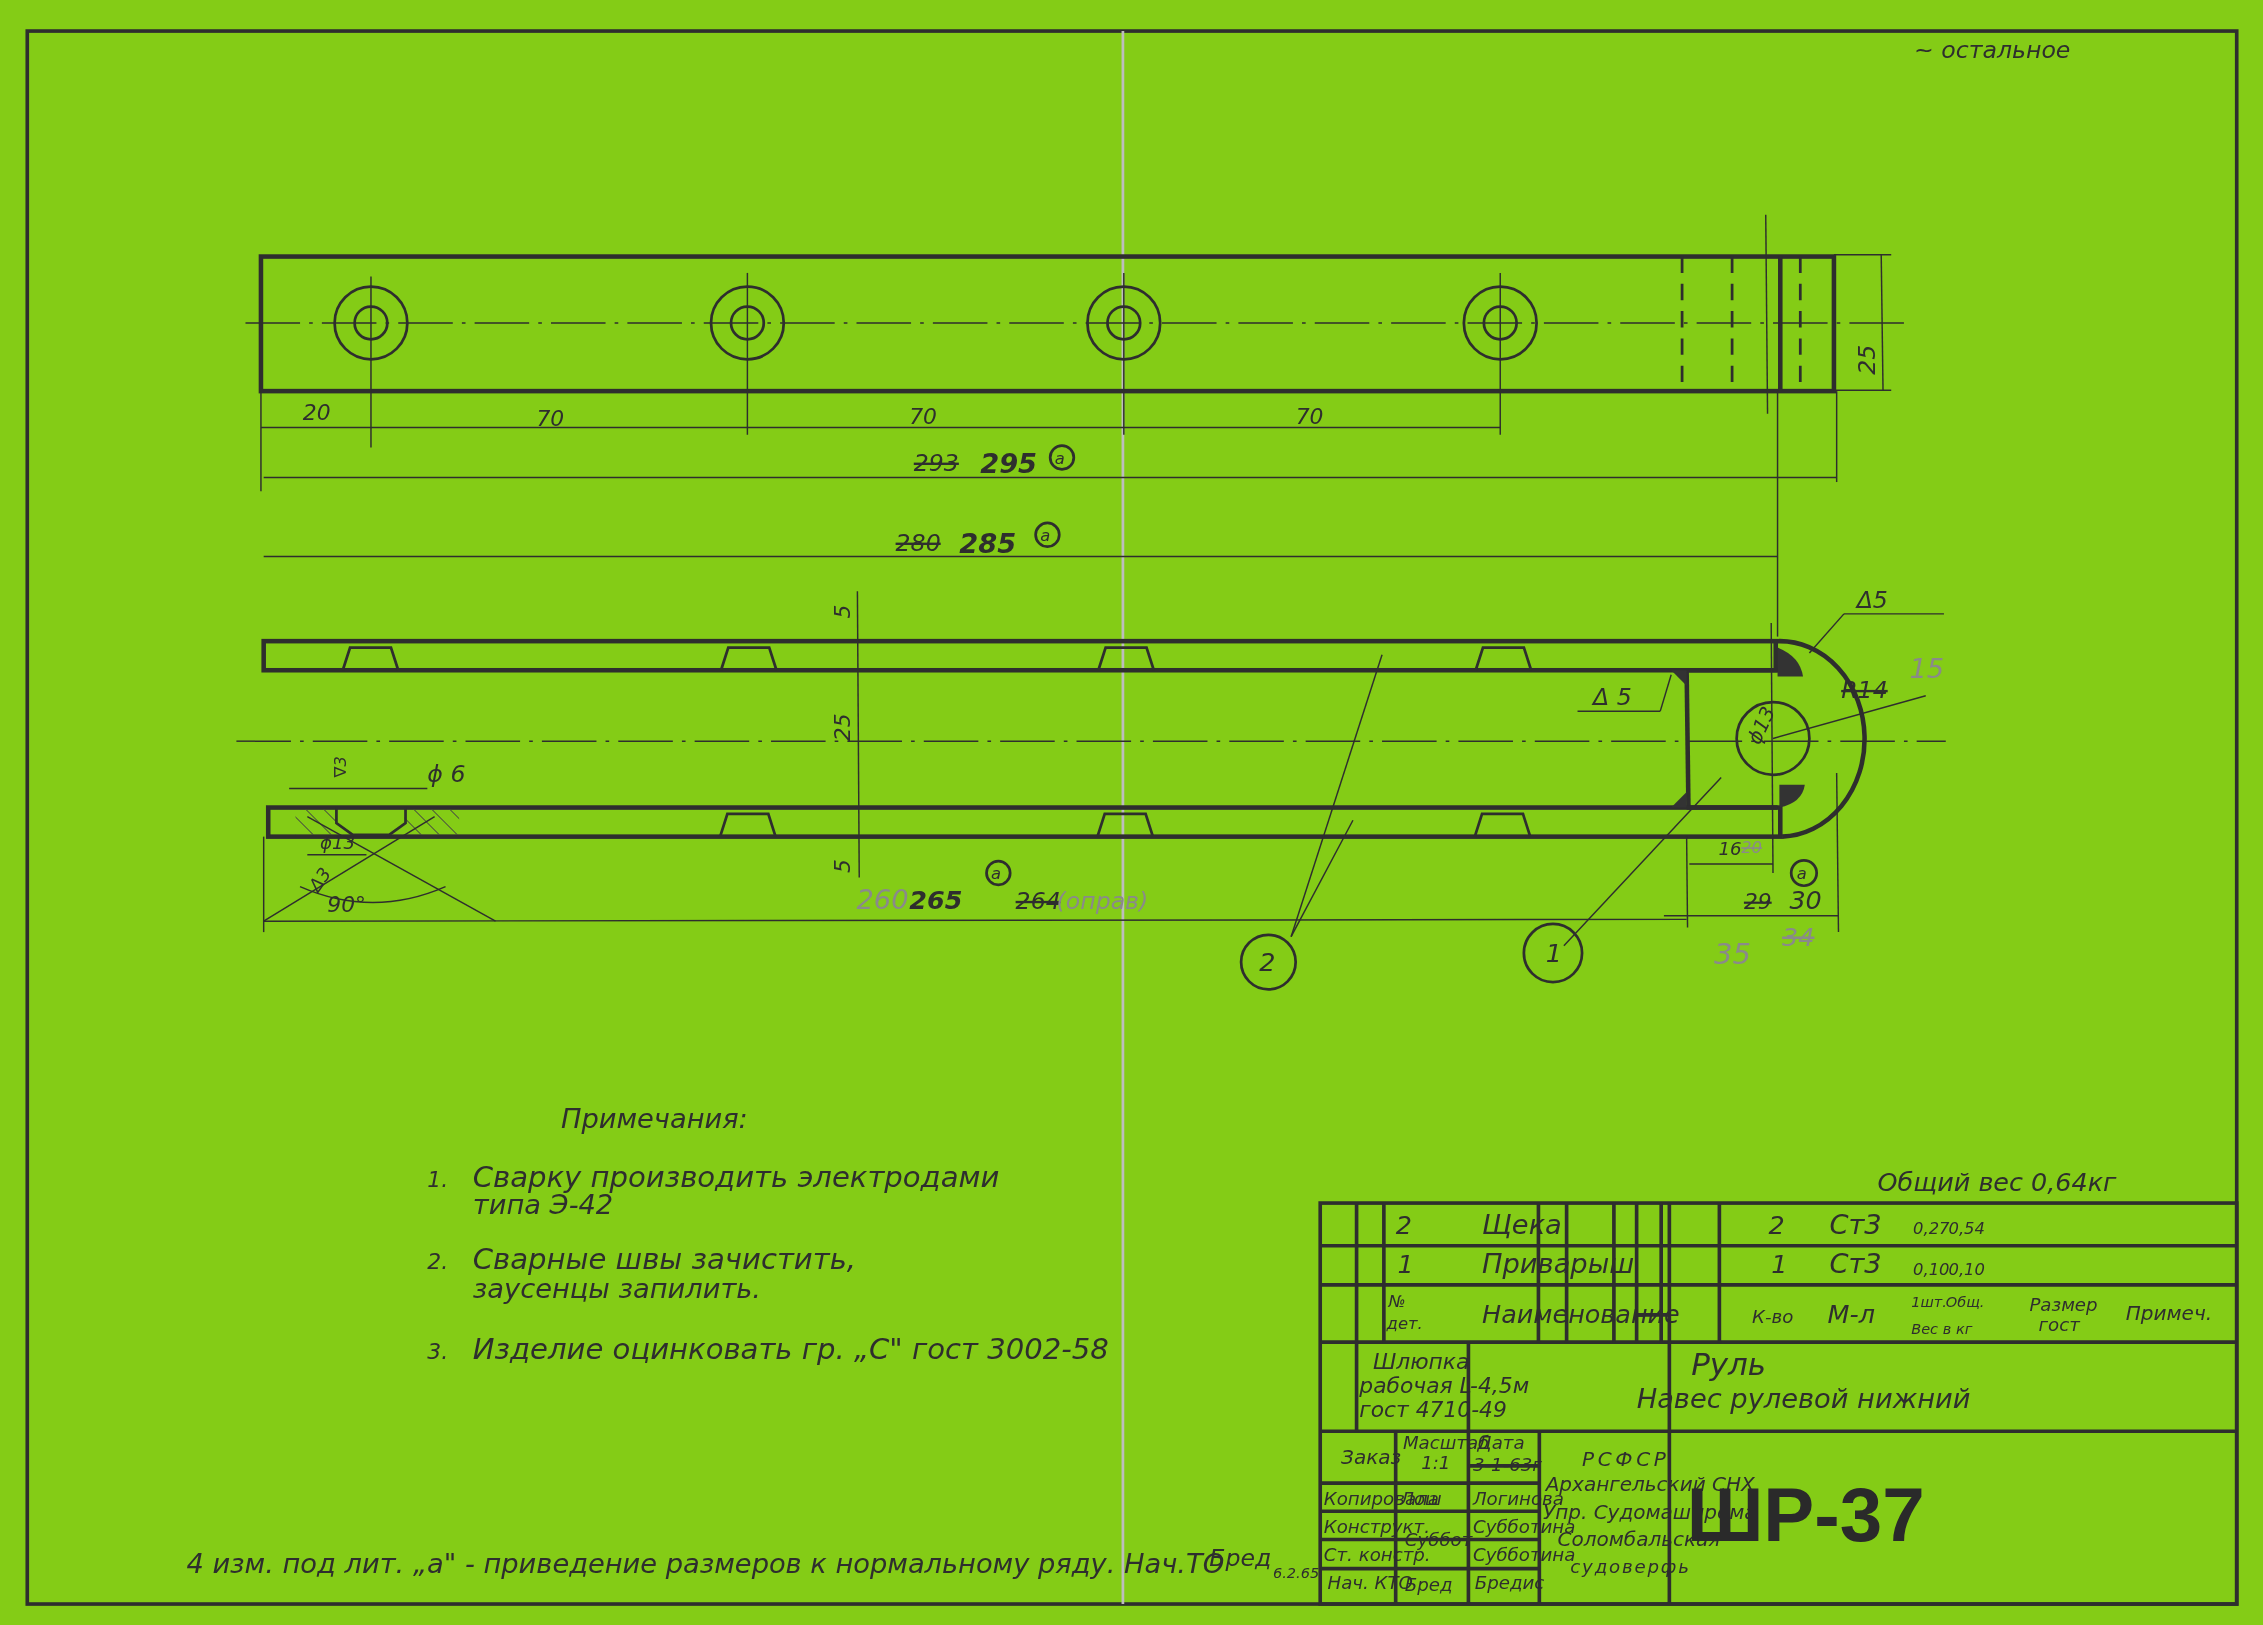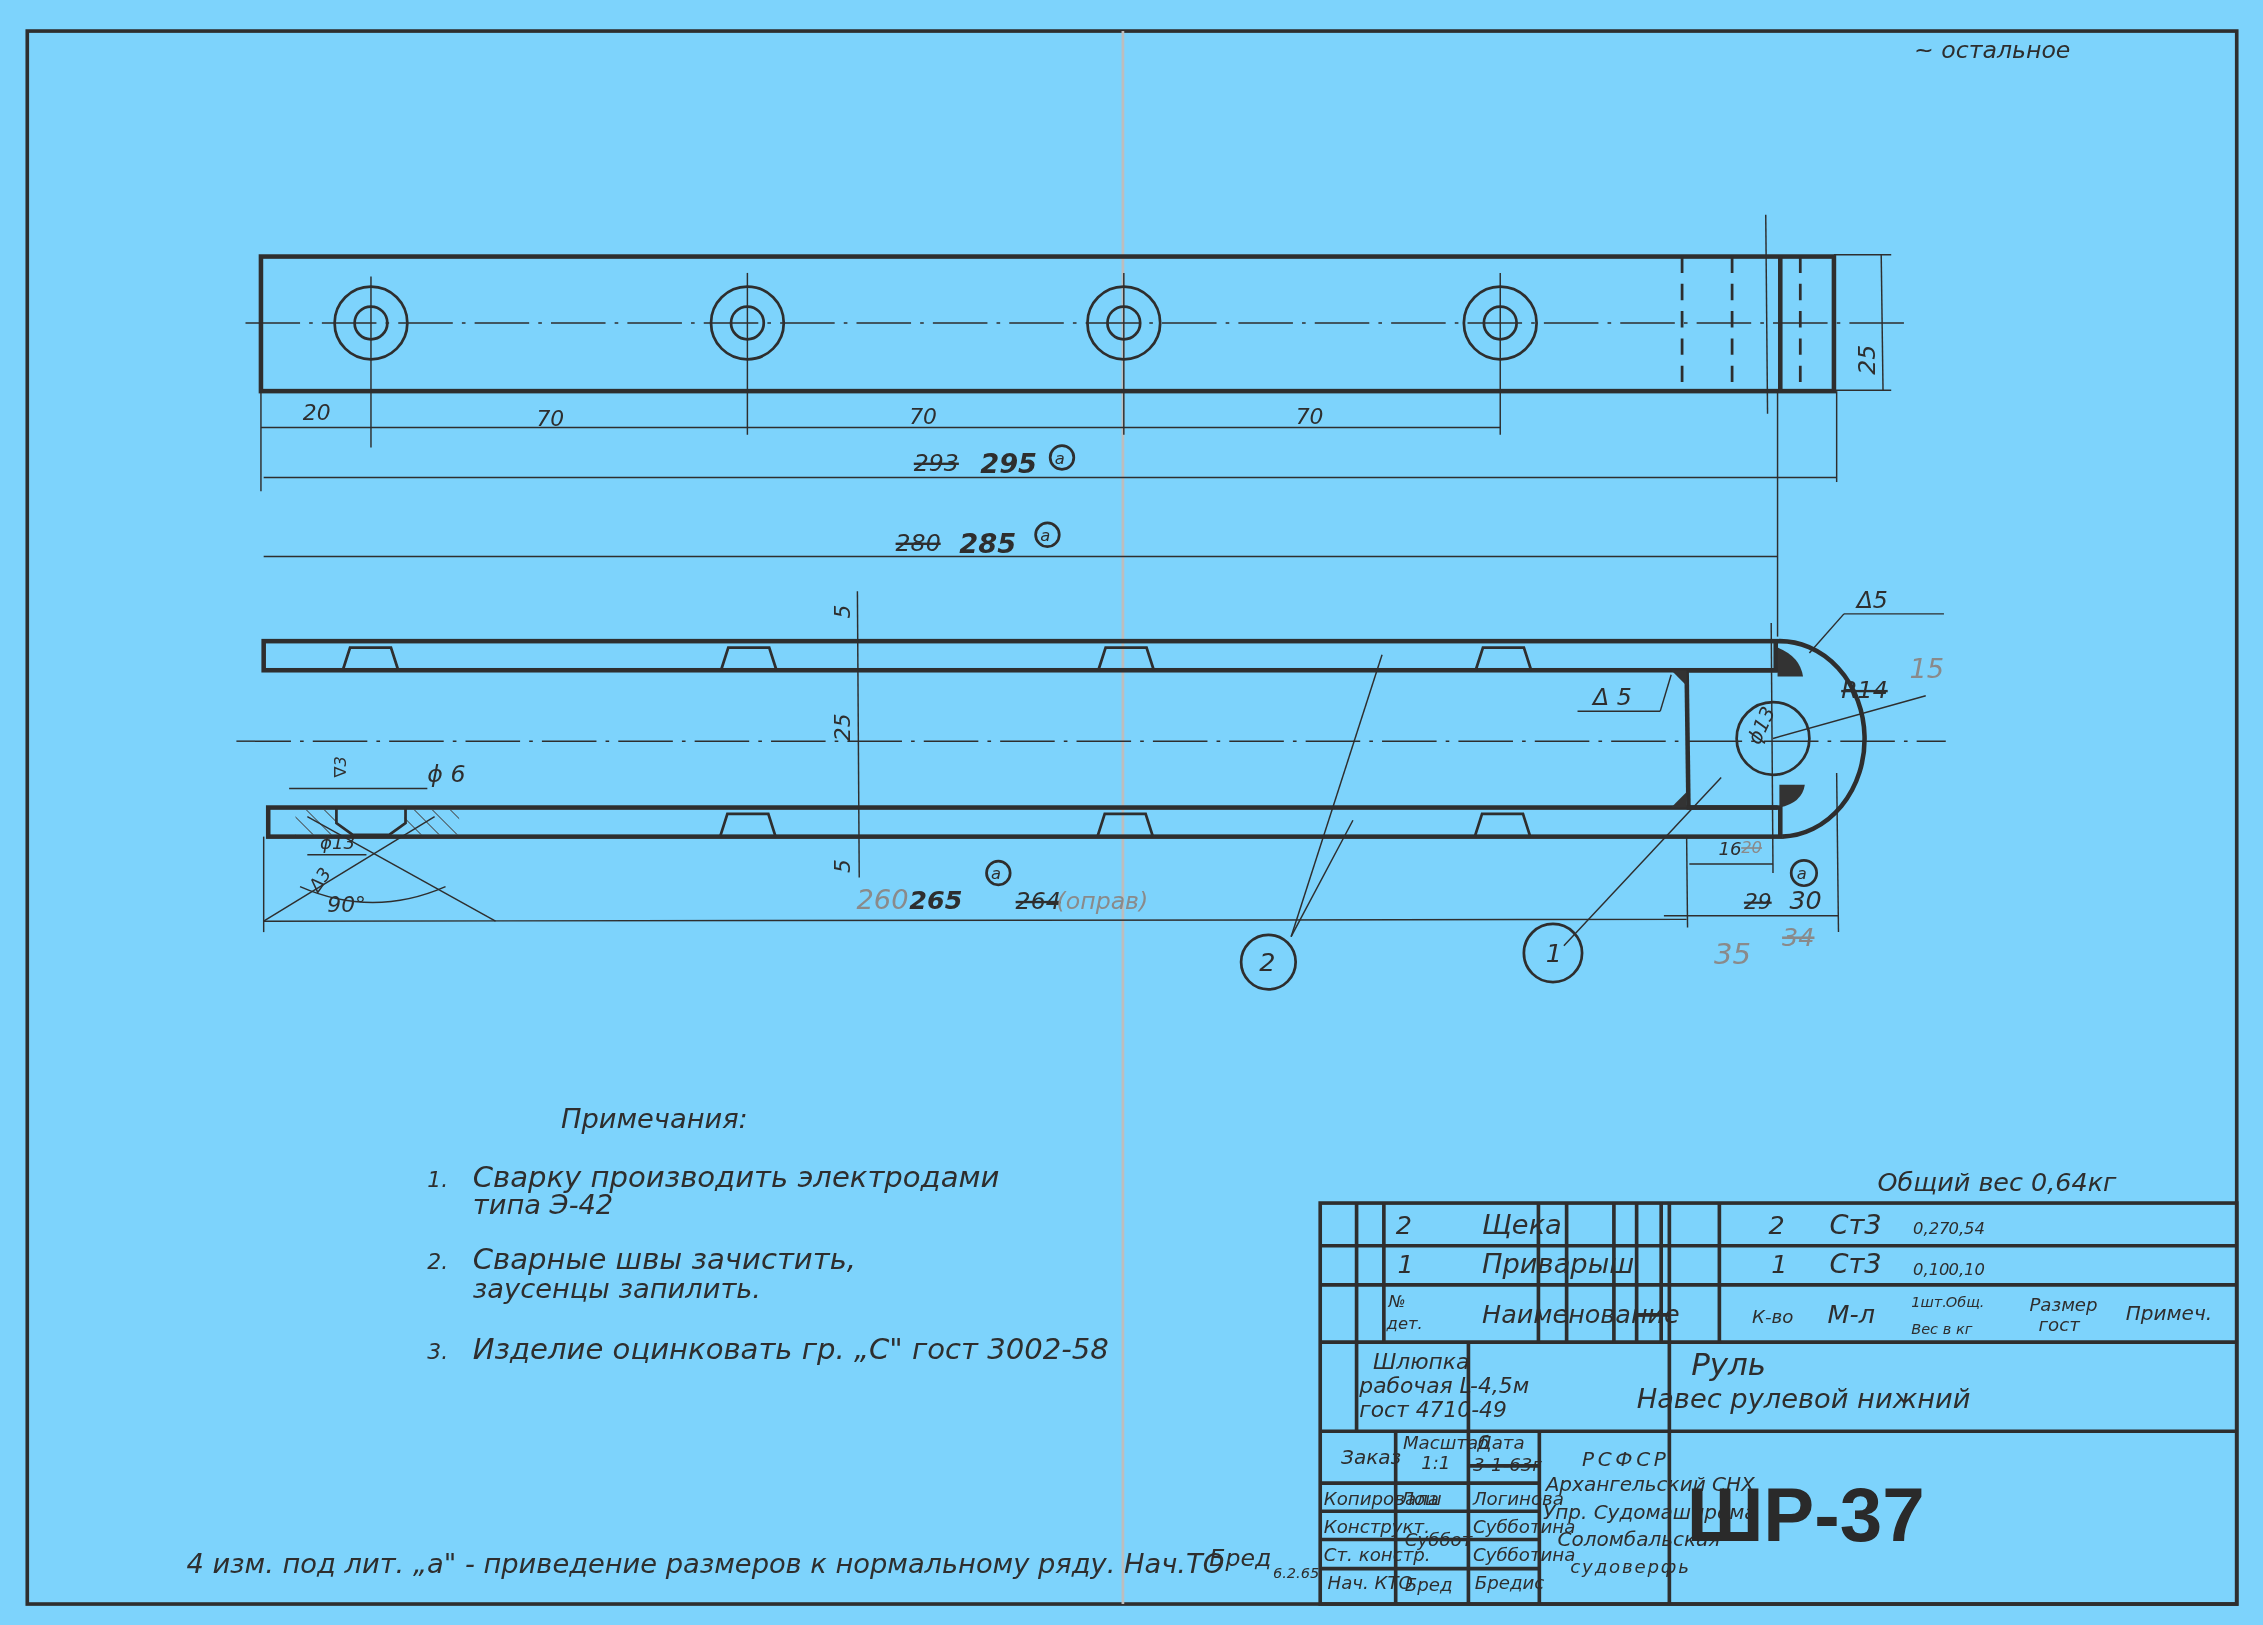--- a/index.html
+++ b/index.html
@@ -3,21 +3,21 @@
   <meta charset="utf-8">
   <style>
     html, body { margin: 0; padding: 0; }
     body {
       width: 2264px; height: 1626px; overflow: hidden;
       background: #c9c9c9;
       font-family: "DejaVu Sans", sans-serif;
     }
     #sheet {
       position: absolute; left: 0; top: 0; width: 2264px; height: 1626px;
-      background: #7dd3fc;
+      background: #84cc16;
     }
     svg { position: absolute; left: 0; top: 0; }
     .ink { stroke: #2e2e2e; fill: none; }
     .thick { stroke-width: 5; }
     .med { stroke-width: 3; }
     .thin { stroke-width: 1.6; }
     .center { stroke-dasharray: 60 10 4 10; }
     .hidden { stroke-dasharray: 18 12; }
     .txt { fill: #2e2e2e; font-family: "DejaVu Sans", sans-serif; font-style: italic; }
     .pencil { fill: #8a8a8a; font-family: "DejaVu Sans", sans-serif; font-style: italic; }

